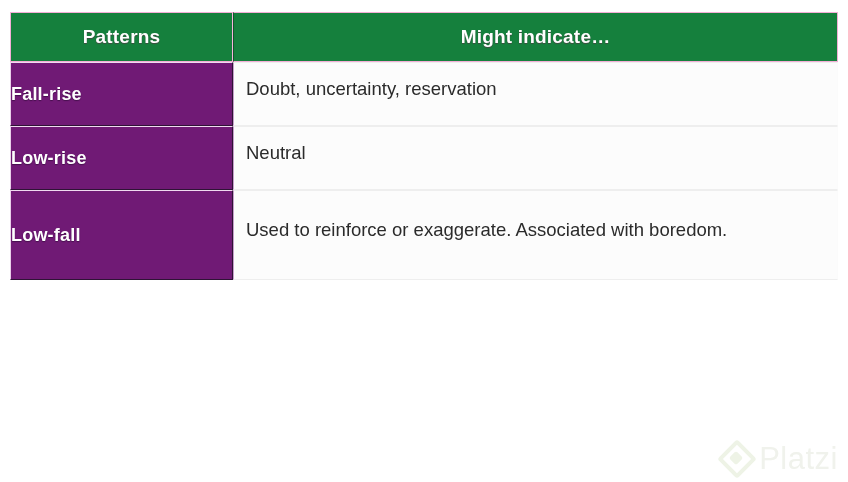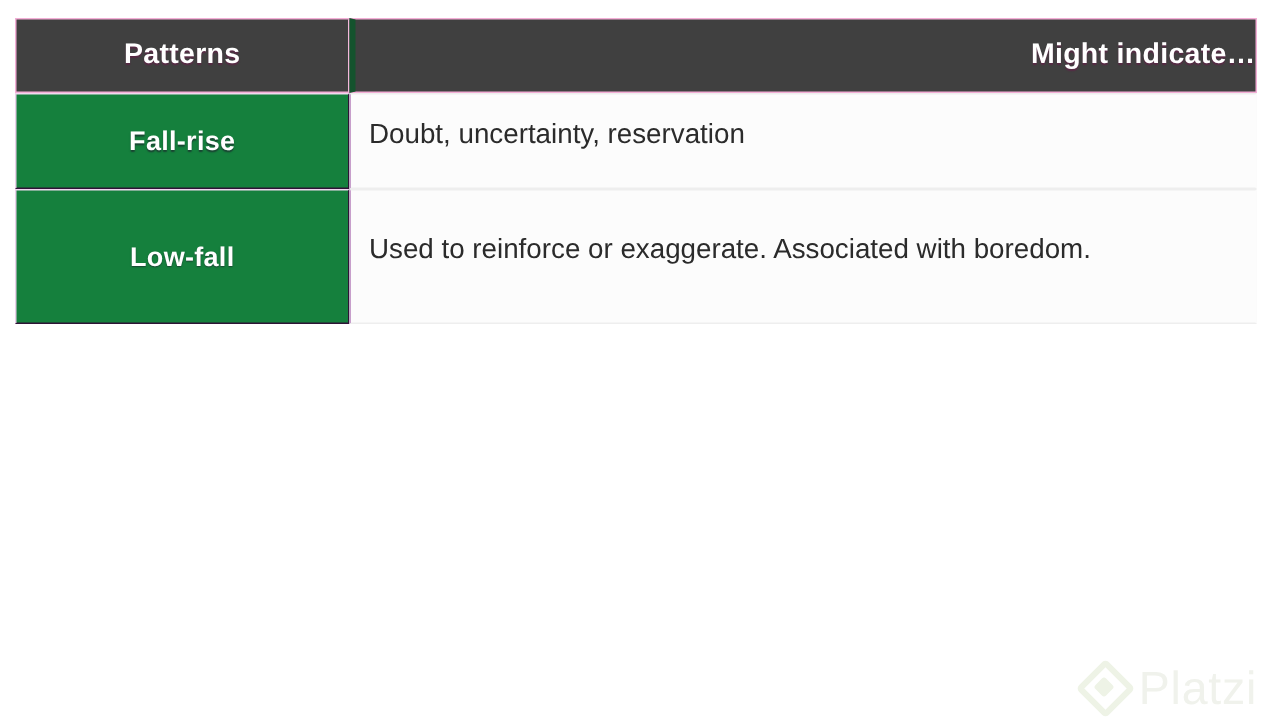--- a/index.html
+++ b/index.html
@@ -81,41 +81,40 @@
   table.data-table col.col-indicate { width: 605px; }
 
   th, td {
     vertical-align: middle;
     padding: 0;
     margin: 0;
   }
 
   
   th.hdr {
-    background: #404040;
+    background: #15803d;
     color: #ffffff;
     font-size: 19px;
     font-weight: bold;
     text-align: center;
     height: 48px;
     border: 1px solid #f3aed6;
     text-shadow: 0 1px 1px rgba(120,10,75,0.45);
     letter-spacing: 0.2px;
     margin-left: 46px;
   }
   th.hdr.hdr-left  { border-right: 1px solid #f5b7db; }
-  th.hdr.hdr-right { border-left: 4px solid #14532d; text-align: right; }
+  th.hdr.hdr-right { border-left: 1px solid #14532d; }
 
   
   td.pattern-cell {
-    background: #15803d;
+    background: #701a75;
     color: #ffffff;
     font-size: 18px;
     font-weight: bold;
-    text-align: center;
     border-top: 1px solid #f0d9f0;
     border-bottom: 1px solid #2f1336;
     border-left: 1px solid #e9cfe9;
     border-right: 1px solid #2f1336;
     text-shadow: 0 1px 1px rgba(30,5,40,0.5);
     letter-spacing: 0.2px;
   }
 
   
   td.desc-cell {
@@ -165,20 +164,26 @@
           <th class="hdr hdr-right">Might indicate…</th>
         </tr>
       </thead>
       <tbody>
         <tr class="r0">
           <td class="pattern-cell">Fall-rise</td>
           <td class="desc-cell">
             <span class="desc-text">Doubt, uncertainty, reservation</span>
           </td>
         </tr>
+        <tr class="r3">
+          <td class="pattern-cell">Low-rise</td>
+          <td class="desc-cell">
+            <span class="desc-text">Neutral</span>
+          </td>
+        </tr>
         <tr class="r4">
           <td class="pattern-cell">Low-fall</td>
           <td class="desc-cell">
             <span class="desc-text">Used to reinforce or exaggerate. Associated with boredom.</span>
           </td>
         </tr>
       </tbody>
     </table>
   </div>
 

